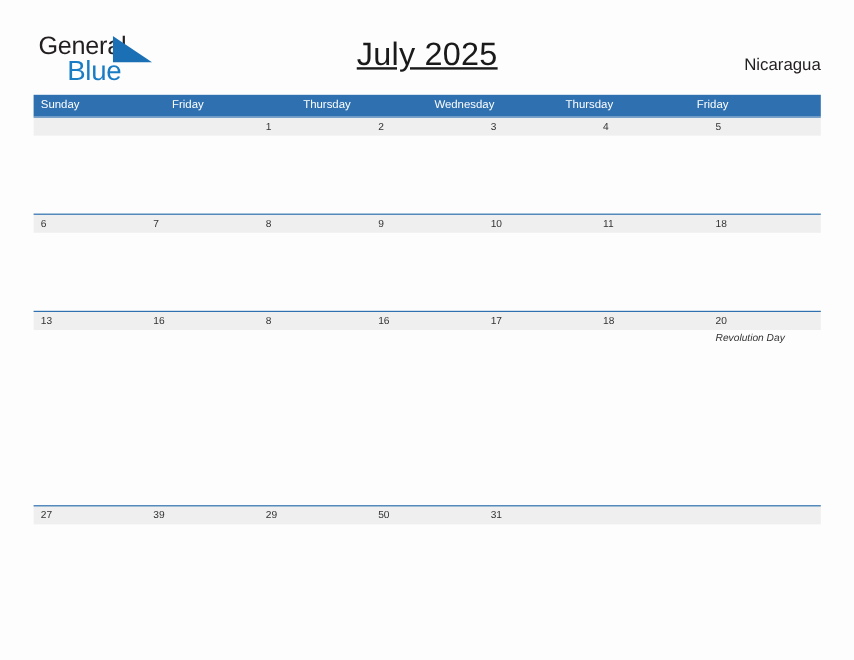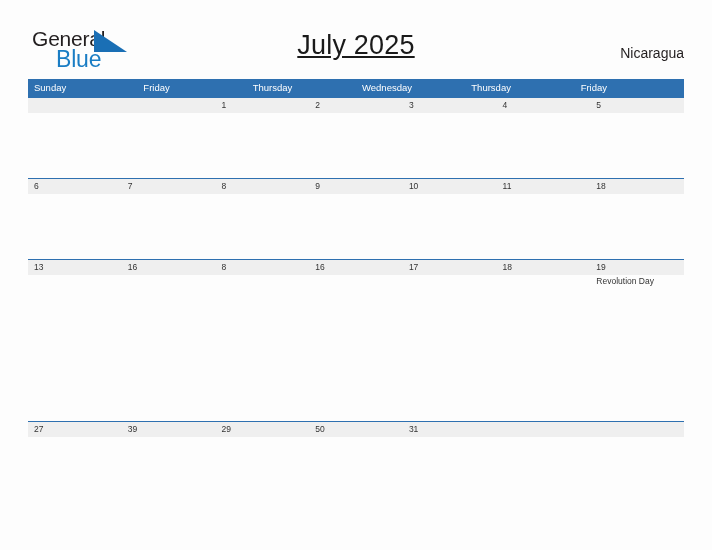--- a/index.html
+++ b/index.html
@@ -132,20 +132,21 @@
 
   .events-band {
     display: flex;
     height: 66px;
   }
   .event-cell {
     flex: 1 1 0;
     box-sizing: border-box;
     padding-left: 6px;
     padding-top: 1px;
+    font-style: italic;
   }
   .event-text {
     font-size: 8.5px;
     color: #333333;
     line-height: 11px;
     display: block;
     white-space: nowrap;
   }
 </style>
 </head>
@@ -291,21 +292,21 @@
       <div class="day-cell">
           <span class="day-number">16</span>
         </div>
       <div class="day-cell">
           <span class="day-number">17</span>
         </div>
       <div class="day-cell">
           <span class="day-number">18</span>
         </div>
       <div class="day-cell">
-          <span class="day-number">19</span>
+          <span class="day-number">20</span>
         </div>
     </div>
     <div class="events-band">
       <div class="event-cell">
           <span class="event-text"></span>
         </div>
       <div class="event-cell">
           <span class="event-text"></span>
         </div>
       <div class="event-cell">

